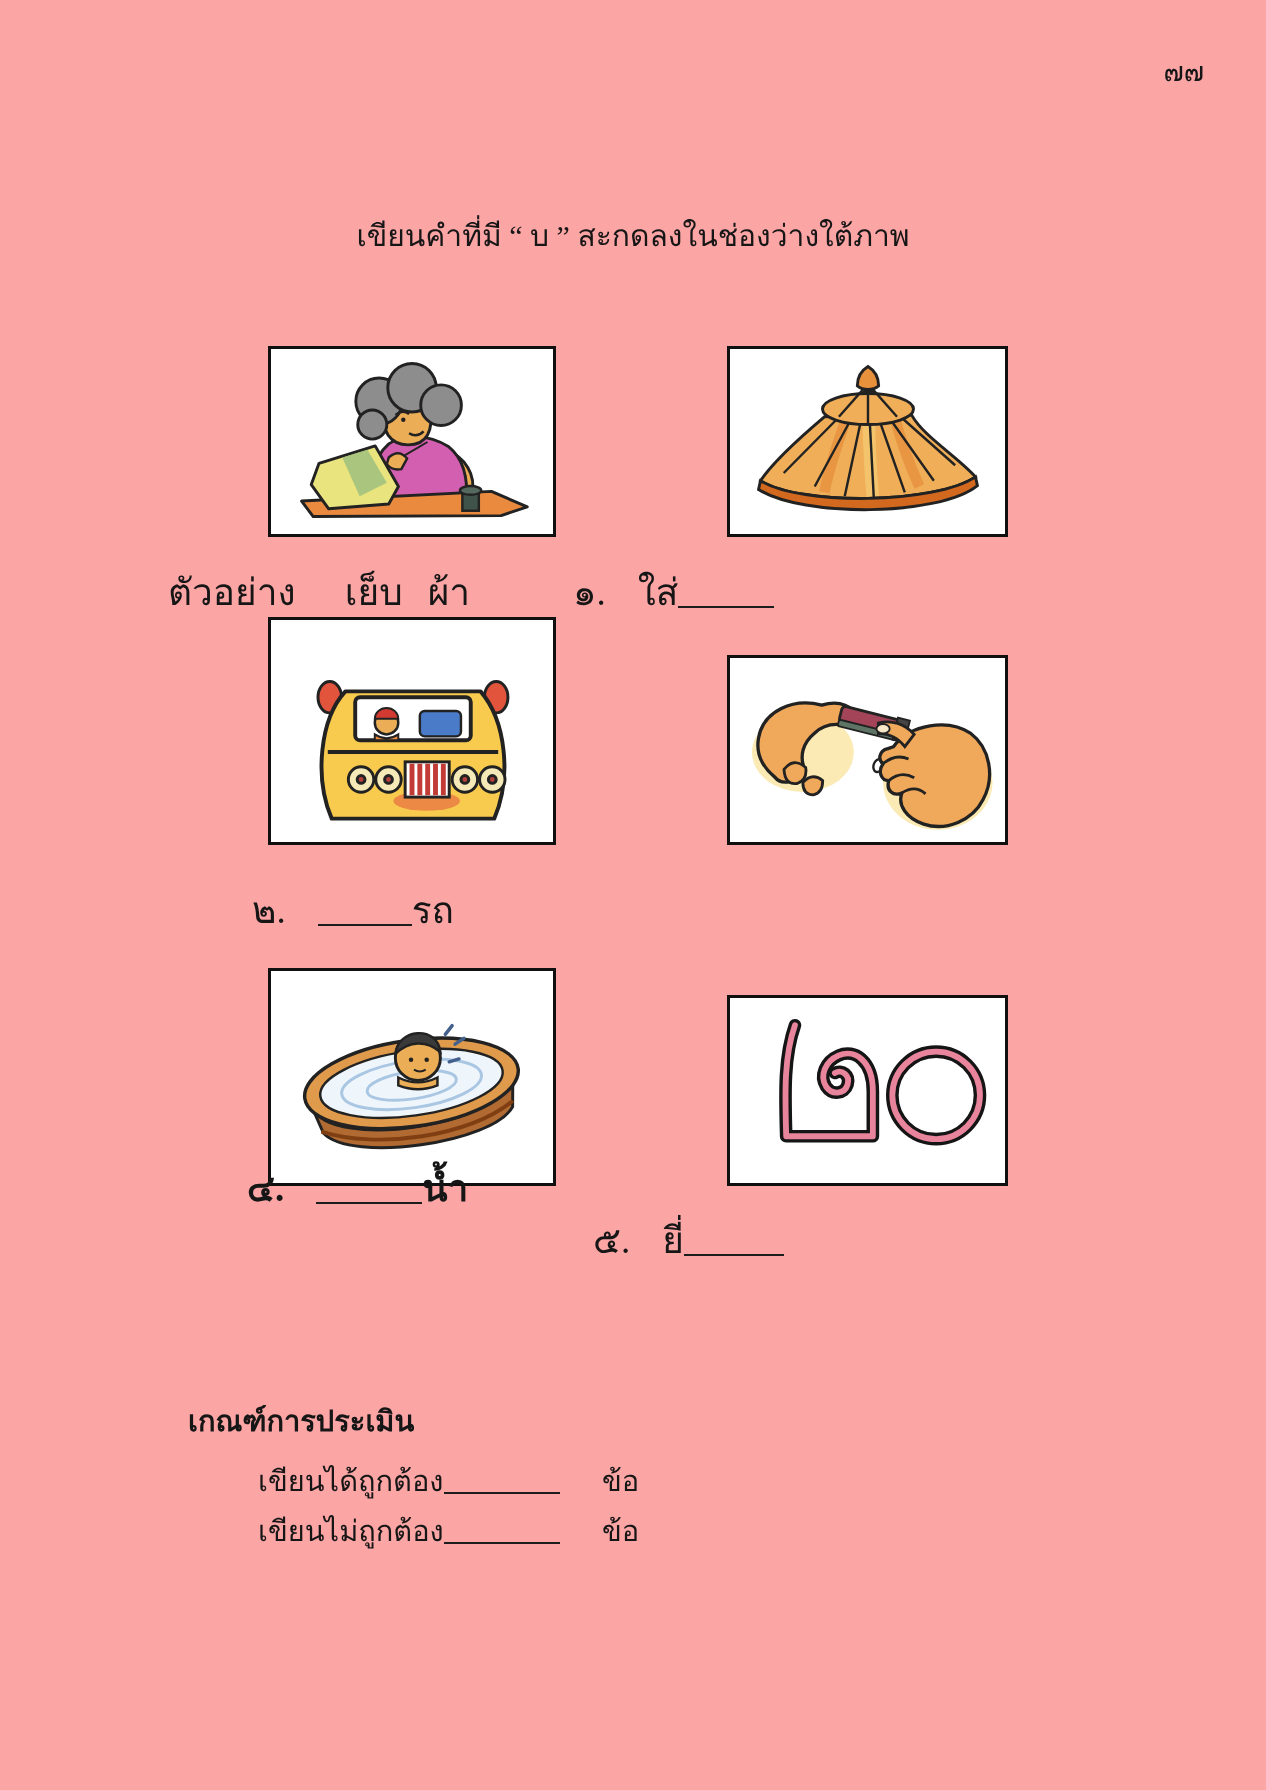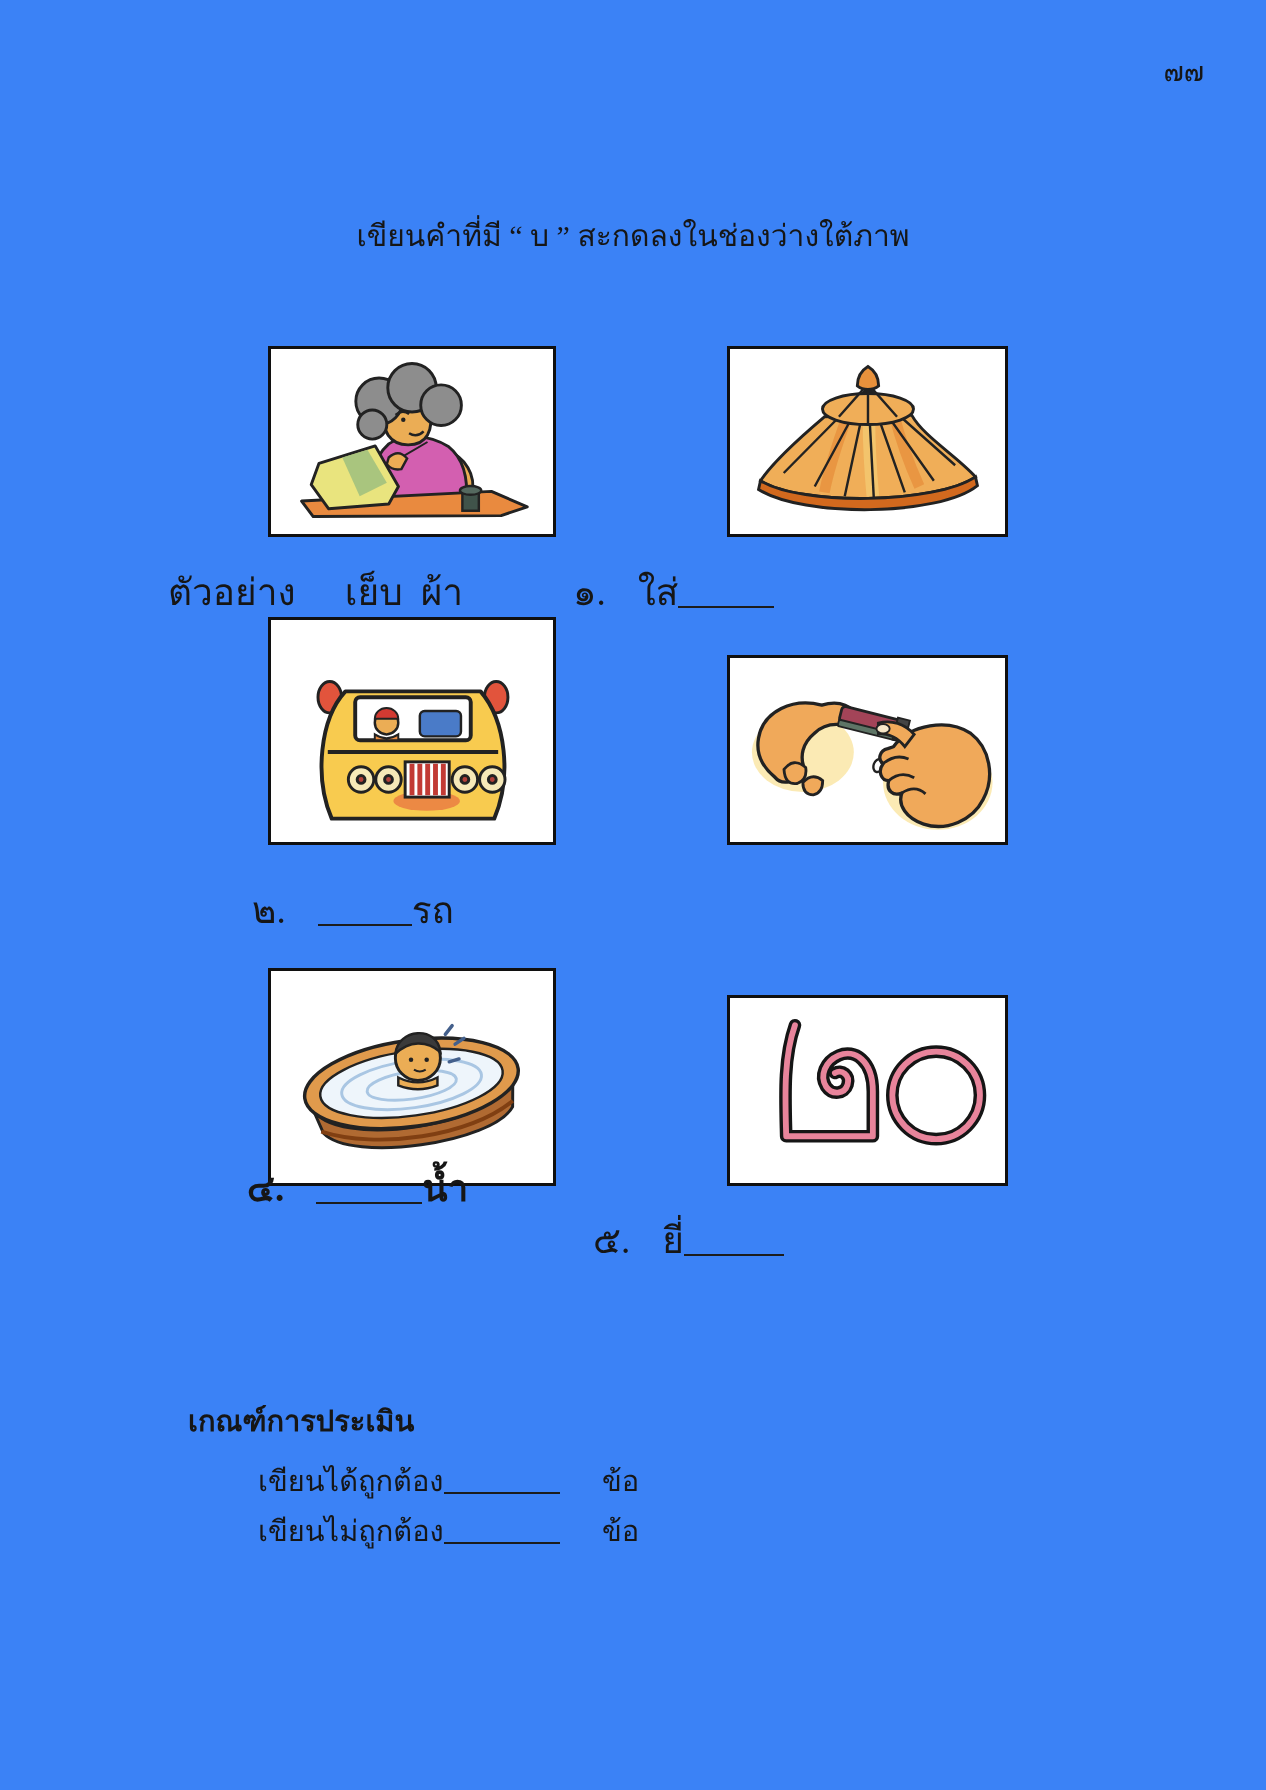--- a/index.html
+++ b/index.html
@@ -1,20 +1,20 @@
 <!DOCTYPE html>
 <html><head>
 <meta charset="utf-8">
 <style>
   html,body{margin:0;padding:0;background:#e9e9e9;}
   .page{
     position:relative;
     width:1266px;height:1790px;
     margin:0 auto;
-    background:#3b82f6;
+    background:#fca5a5;
     font-family:"Liberation Serif", serif;
     color:#161616;
     overflow:hidden;
   }
   .abs{position:absolute;}
   .center{left:0;right:0;text-align:center;}
   .title{font-size:42px;font-weight:bold;letter-spacing:1px;}
   .subtitle{font-size:30px;}
   .pagenum{font-size:27px;}
   .figure-box{
@@ -31,21 +31,21 @@
     border-bottom:2.5px solid #1c1c1c;
     height:0.95em;
     vertical-align:baseline;
     margin-bottom:-3px;
   }
   .ans-underline{
     display:inline-block;
     border-bottom:2.5px solid #1c1c1c;
     padding:0 10px 2px 16px;
   }
-  .ans-tail{margin-left:8px;}
+  .ans-tail{margin-left:15px;}
   .eval-header{font-size:29px;font-weight:bold;}
   .eval-line{font-size:29px;white-space:nowrap;}
   .eval-label{display:inline-block;width:186px;}
   .eval-blank{width:116px;}
   .eval-unit{margin-left:42px;}
   .note-label{font-weight:bold;margin-right:34px;}
   .note-text{white-space:pre-wrap;}
 </style>
 </head>
 <body>

